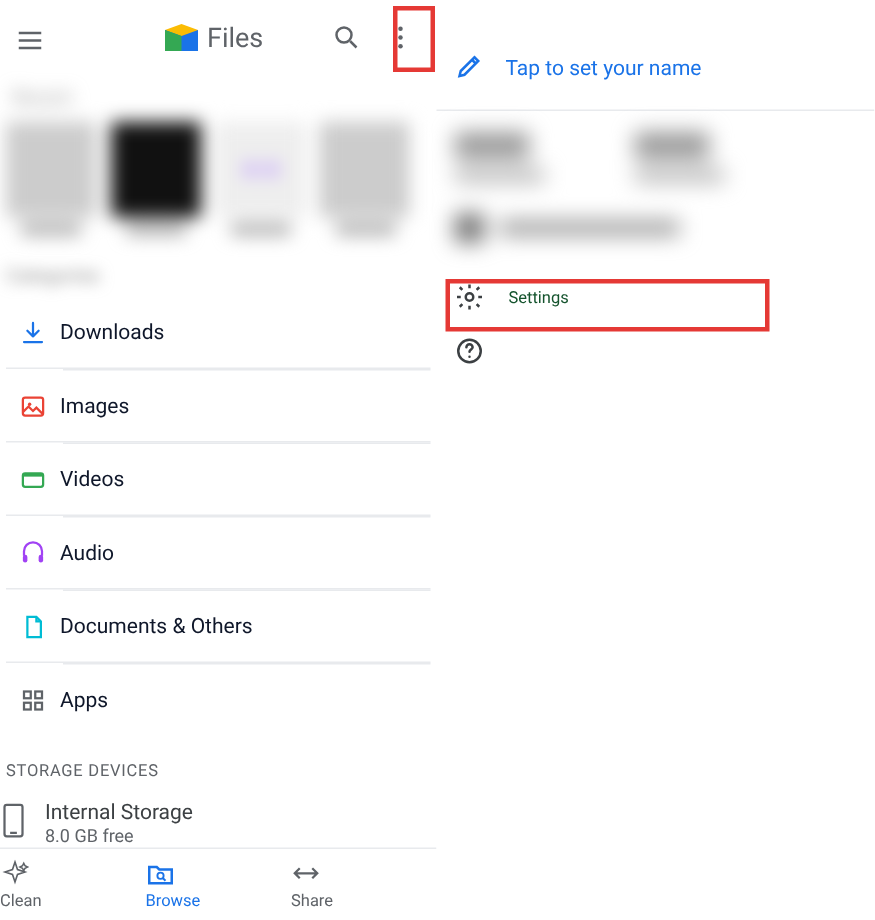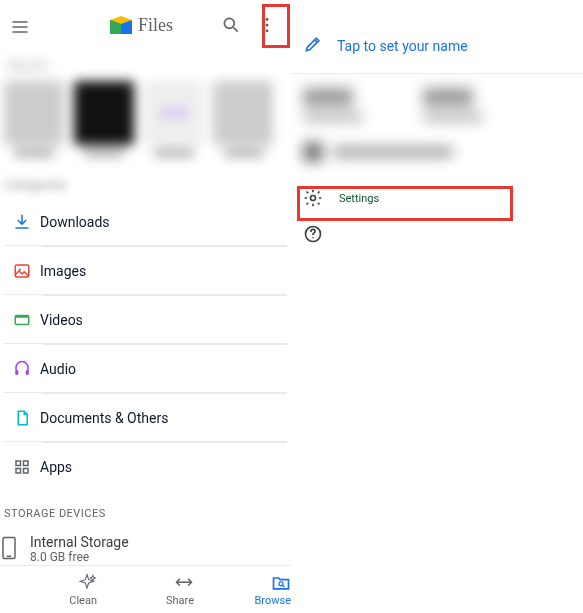--- a/index.html
+++ b/index.html
@@ -4,21 +4,21 @@
   <style>
     * { box-sizing: border-box; margin: 0; padding: 0; }
     body { font-family: Roboto, Arial, sans-serif; font-size: 14px; color: #3c4043; width: 583px; height: 613px; position: relative; background: #fff; }
     
     .left-panel { width: 291px; height: 613px; position: absolute; left: 0; top: 0; }
     .right-panel { width: 292px; height: 613px; position: absolute; left: 291px; top: 18px; background: #fff; }
     
     
     .header { height: 50px; display: flex; align-items: center; padding: 0 6px; }
     .hamburger { width: 24px; height: 24px; padding: 4px; margin-right: 80px; cursor: pointer; }
-    .logo-wrap { display: flex; align-items: center; gap: 6px; font-family: Liberation Serif, serif; }
+    .logo-wrap { display: flex; align-items: center; gap: 6px; }
     .app-title { font-size: 18px; color: #5f6368; font-weight: 400; }
     .header-spacer { flex: 1; }
     .icon-btn { width: 36px; height: 36px; display: flex; align-items: center; justify-content: center; cursor: pointer; }
     
     
     .highlight-more { position: absolute; border: 3px solid #e53935; width: 28px; height: 44px; left: 262px; top: 4px; pointer-events: none; z-index: 10; }
     .highlight-settings { position: absolute; border: 3px solid #e53935; width: 216px; height: 35px; left: 297px; top: 186px; pointer-events: none; z-index: 10; }
     
     
     .blurred-section { filter: blur(6px); padding: 8px 4px 8px 4px; }
@@ -45,21 +45,21 @@
     
     .section-header { font-size: 11px; letter-spacing: 0.5px; color: #5f6368; padding: 16px 4px 10px; text-transform: uppercase; }
     
     .storage-row { display: flex; align-items: center; padding: 4px 0 0; gap: 12px; cursor: pointer; }
     .storage-texts { display: flex; flex-direction: column; }
     .storage-name { font-size: 14px; color: #3c4043; }
     .storage-sub { font-size: 12px; color: #5f6368; }
     
     
     .bottom-nav { position: absolute; bottom: 0; left: 0; width: 291px; height: 48px; display: flex; border-top: 1px solid #e8eaed; background: #fff; }
-    .nav-item { flex: 1; display: flex; flex-direction: column; align-items: flex-end; justify-content: center; gap: 1px; cursor: pointer; }
+    .nav-item { flex: 1; display: flex; flex-direction: column; align-items: flex-start; justify-content: center; gap: 1px; cursor: pointer; }
     .nav-label { font-size: 11px; color: #5f6368; }
     .nav-item.active .nav-label { color: #1a73e8; }
     .nav-item.active svg { stroke: #1a73e8; fill:#1a73e8;}
     
     
     .right-header { height: 56px; display: flex; align-items: center; padding: 0 12px; gap: 14px; border-bottom: 1px solid #e8eaed; }
     .tap-link { color: #1a73e8; font-size: 14px; cursor: pointer; }
     
     .right-blurred { filter: blur(7px); padding: 14px 12px 10px; height: 100px; }
     .stat-row { display: flex; gap: 60px; margin-bottom: 20px; }
@@ -217,33 +217,33 @@
     </div>
   </div>
 
   <div class="bottom-nav">
     <div class="nav-item">
       <svg width="20" height="20" viewBox="0 0 24 24">
           <path d="M12 2l2 6 6 2-6 2-2 6-2-6-6-2 6-2z M19 3l1 2 2 1-2 1-1 2-1-2-2-1 2-1z" stroke="#5f6368" stroke-width="1.3" fill="none"></path>
         </svg>
       <span class="nav-label">Clean</span>
     </div>
-    <div class="nav-item">
-      <svg width="20" height="20" viewBox="0 0 24 24">
-          <path d="M7 7l-4 4 4 4M17 7l4 4-4 4M3 11h9M12 11h9" stroke="#5f6368" stroke-width="1.8" fill="none"></path>
-        </svg>
-      <span class="nav-label">Share</span>
-    </div>
     <div class="nav-item active">
       <svg width="20" height="20" viewBox="0 0 24 24">
           <path d="M3 6h6l2 2h10v11H3z" stroke="#1a73e8" stroke-width="2" fill="none"></path>
           <circle cx="12" cy="13" r="2.5" stroke="#1a73e8" stroke-width="1.5" fill="none"></circle>
           <line x1="14" y1="15" x2="16" y2="17" stroke="#1a73e8" stroke-width="1.5"></line>
         </svg>
       <span class="nav-label">Browse</span>
+    </div>
+    <div class="nav-item">
+      <svg width="20" height="20" viewBox="0 0 24 24">
+          <path d="M7 7l-4 4 4 4M17 7l4 4-4 4M3 11h9M12 11h9" stroke="#5f6368" stroke-width="1.8" fill="none"></path>
+        </svg>
+      <span class="nav-label">Share</span>
     </div>
   </div>
 </div>
 
 <div class="right-panel">
   <div class="right-header">
     <div>
       <svg width="20" height="20" viewBox="0 0 24 24">
           <path d="M4 20l1-4L16 5l3 3L8 19l-4 1z" stroke="#1a73e8" stroke-width="2" fill="none"></path>
           <path d="M14 7l3 3" stroke="#1a73e8" stroke-width="2"></path>

